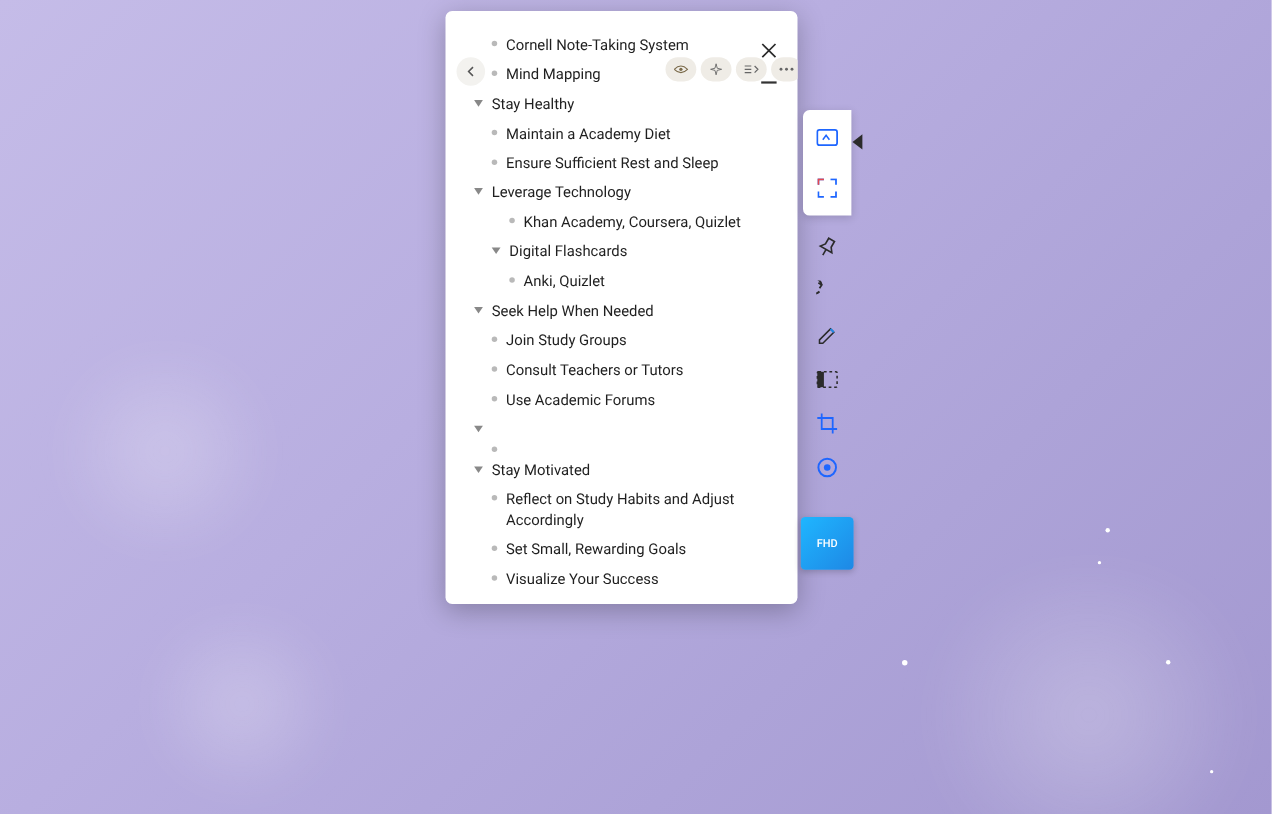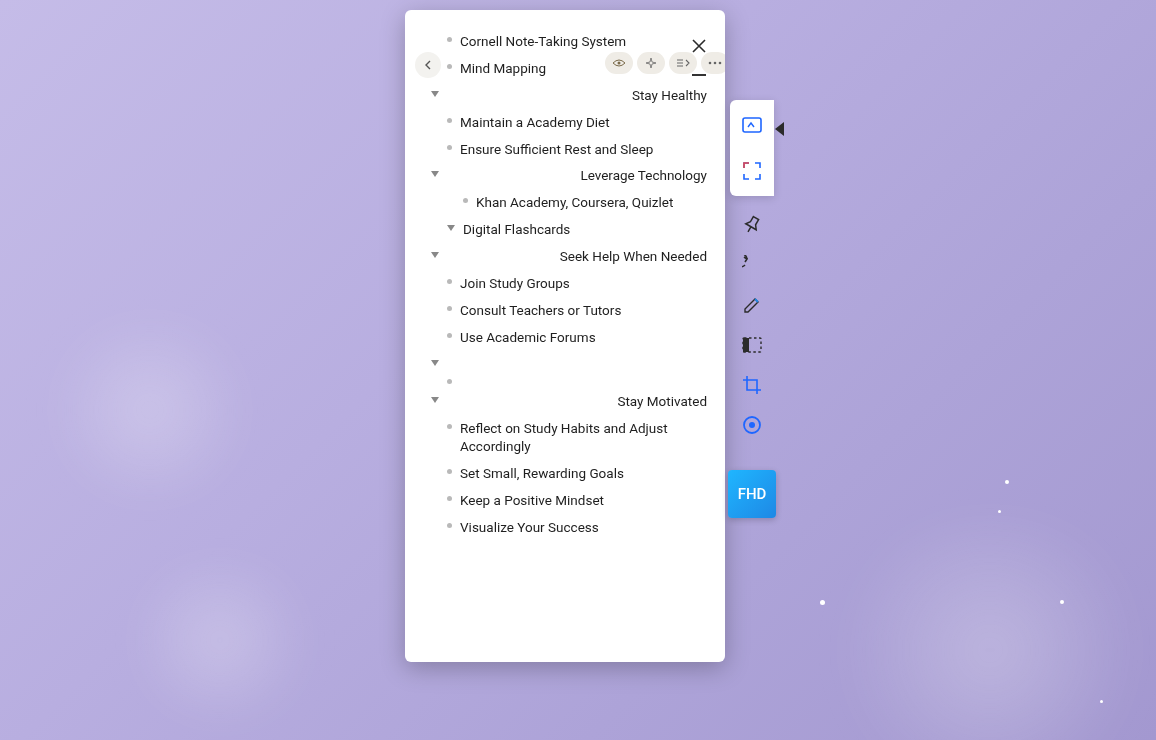--- a/index.html
+++ b/index.html
@@ -23,21 +23,21 @@
     width: 5px; height: 5px;
     background: #fff;
     border-radius: 50%;
   }
 
   .panel {
     position: absolute;
     left: 405px;
     top: 10px;
     width: 320px;
-    height: 652px;
+    height: 539px;
     background: #fff;
     border-radius: 6px;
     box-shadow: 0 6px 24px rgba(0,0,0,0.25);
     overflow: hidden;
     text-decoration: underline;
   }
 
   .top-toolbar {
     position: absolute;
     top: 42px;
@@ -105,21 +105,21 @@
     width: 5px; height: 5px;
     border-radius: 50%;
     background: #b9b9b9;
   }
   .tri {
     width: 0; height: 0;
     border-left: 4px solid transparent;
     border-right: 4px solid transparent;
     border-top: 6px solid #888;
   }
-  .indent-0 { padding-left: 8px; justify-content: space-between; }
+  .indent-0 { padding-left: 8px; }
   .indent-1 { padding-left: 24px; }
   .indent-2 { padding-left: 40px; }
 
   
   .side-toolbar {
     position: absolute;
     left: 728px;
     top: 100px;
     width: 48px;
     display: flex;
@@ -155,21 +155,21 @@
   }
   .fhd-badge {
     margin-top: 30px;
     width: 48px;
     height: 48px;
     background: linear-gradient(135deg,#1fb6ff,#1e88e5);
     color: #fff;
     display: flex;
     align-items: center;
     justify-content: center;
-    font-size: 15px;
+    font-size: 10px;
     font-weight: 500;
     border-radius: 4px;
     box-shadow: 0 2px 6px rgba(0,0,0,0.2);
   }
   svg { display: block; }
 </style>
 </head>
 <body>
 
 <div class="cloud" style="left:40px; top:320px; width:220px; height:180px;"></div>
@@ -241,20 +241,24 @@
         <div>Leverage Technology</div>
       </div>
       <div class="node indent-2">
         <div class="marker bullet"></div>
         <div>Khan Academy, Coursera, Quizlet</div>
       </div>
       <div class="node indent-1">
         <div class="marker tri"></div>
         <div>Digital Flashcards</div>
       </div>
+      <div class="node indent-2">
+        <div class="marker bullet"></div>
+        <div>Anki, Quizlet</div>
+      </div>
       <div class="node indent-0">
         <div class="marker tri"></div>
         <div>Seek Help When Needed</div>
       </div>
       <div class="node indent-1">
         <div class="marker bullet"></div>
         <div>Join Study Groups</div>
       </div>
       <div class="node indent-1">
         <div class="marker bullet"></div>
@@ -274,24 +278,20 @@
         <div class="marker tri"></div>
         <div>Stay Motivated</div>
       </div>
       <div class="node indent-1">
         <div class="marker bullet"></div>
         <div>Reflect on Study Habits and Adjust Accordingly</div>
       </div>
       <div class="node indent-1">
         <div class="marker bullet"></div>
         <div>Set Small, Rewarding Goals</div>
-      </div>
-      <div class="node indent-1">
-        <div class="marker bullet"></div>
-        <div>Keep a Positive Mindset</div>
       </div>
       <div class="node indent-1">
         <div class="marker bullet"></div>
         <div>Visualize Your Success</div>
       </div>
     </div>
 </div>
 
 <div style="position:absolute; left:405px; top:10px; width:320px; pointer-events:none;">
   <div style="position:absolute; top:28px; right:18px; pointer-events:auto; display:flex; flex-direction:column; align-items:center; gap:20px;">

